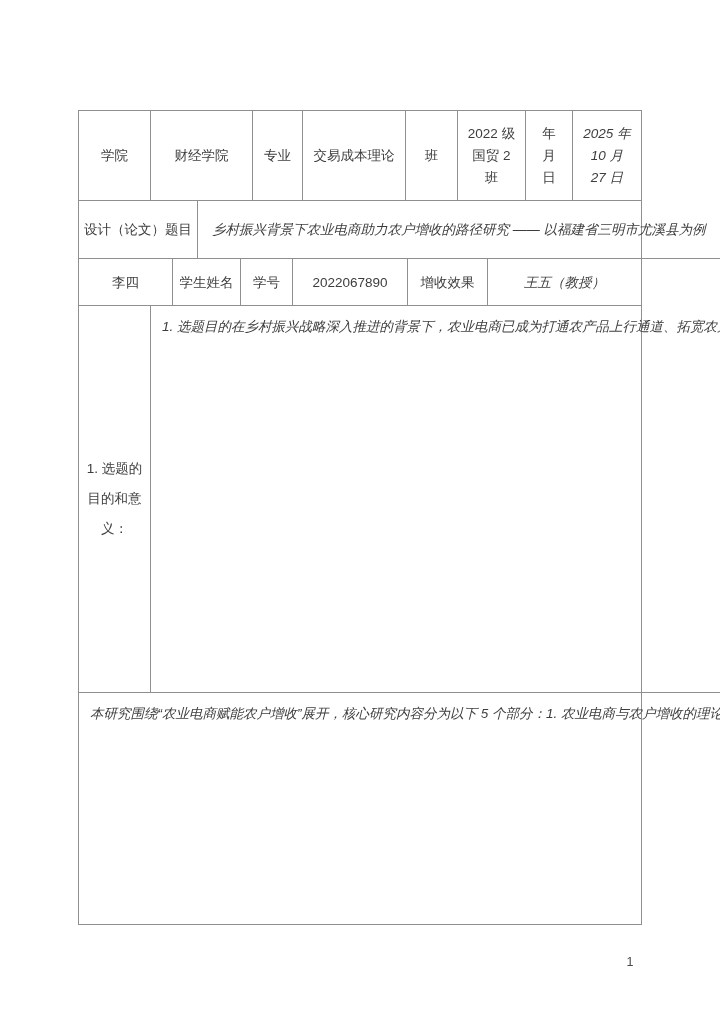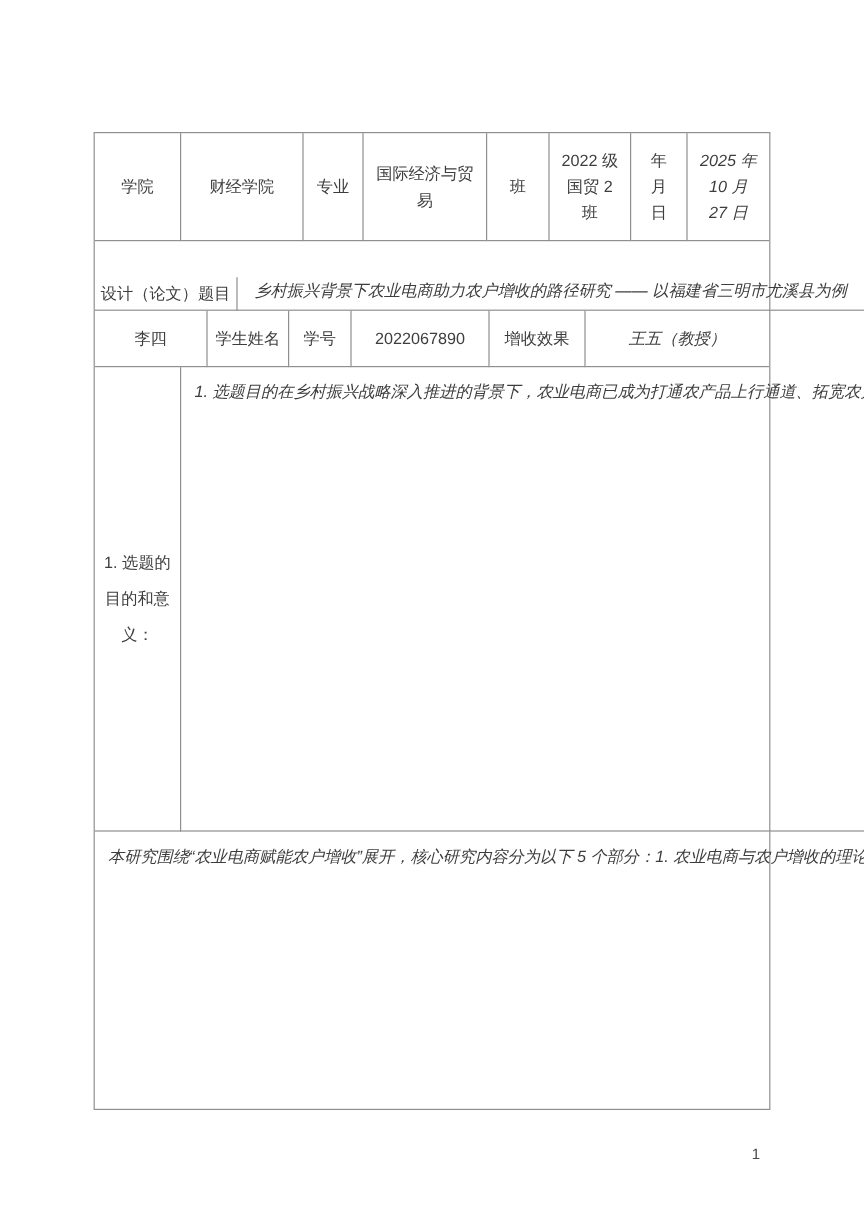--- a/index.html
+++ b/index.html
@@ -26,21 +26,21 @@
     padding:2px 5px;
     border-right:1px solid #8f8f8f;
     border-bottom:1px solid #8f8f8f;
     overflow:hidden;
   }
   .c.last{border-right:none;flex-grow:1;font-style:italic;}
   .row.rlast .c{border-bottom:none;}
   .pre{white-space:pre-line;line-height:22px;}
   .nowrap{white-space:nowrap;}
   .r1{height:90px;}
-  .r2{height:58px;align-items:flex-end;}
+  .r2{height:58px;}
   .r3{height:47px;}
   .r4{height:387px;}
   .r5{height:231px;}
   .titlecell{line-height:27px;padding:2px 14px;}
   .seccontent{
     display:block;
     text-align:justify;
     line-height:27px;
     padding:7px 11px 6px 11px;
   }
@@ -56,21 +56,21 @@
 <body>
 
 <div class="page">
 
   <div class="tbl">
 
     <div class="row r1">
       <div class="c" style="width:72px">学院</div>
       <div class="c" style="width:102px">财经学院</div>
       <div class="c" style="width:50px">专业</div>
-      <div class="c" style="width:103px">国际经济与贸易</div>
+      <div class="c" style="width:103px">交易成本理论</div>
       <div class="c" style="width:52px">班</div>
       <div class="c pre" style="width:68px">2022 级
 国贸 2
 班</div>
       <div class="c pre" style="width:47px">年
 月
 日</div>
       <div class="c pre last">2025 年
 10 月
 27 日</div>

